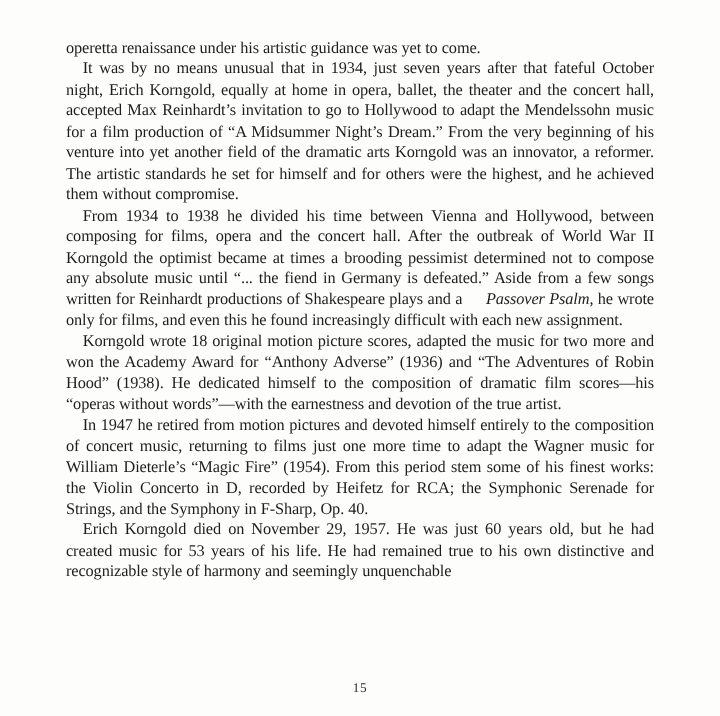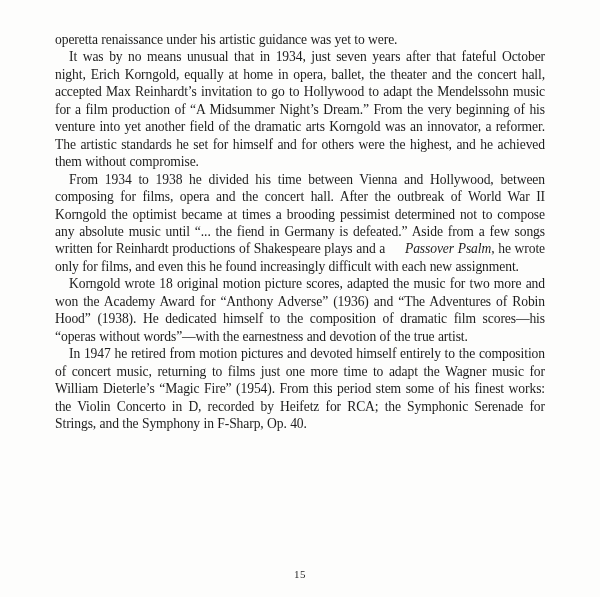--- a/index.html
+++ b/index.html
@@ -47,20 +47,21 @@
     font-size: 11px;
     letter-spacing: 0.5px;
     color: #2a2a2a;
   }
 </style>
 </head>
 <body>
 
 <div class="page">
   <div class="text-block">
-    <p>operetta renaissance under his artistic guidance was yet to were.</p>
+    <p>operetta renaissance under his artistic guidance was yet to come.</p>
     <p class="indent">It was by no means unusual that in 1934, just seven years after that fateful October night, Erich Korngold, equally at home in opera, ballet, the theater and the concert hall, accepted Max Reinhardt’s invitation to go to Hollywood to adapt the Mendelssohn music for a film production of “A Midsummer Night’s Dream.” From the very beginning of his venture into yet another field of the dramatic arts Korngold was an innovator, a reformer. The artistic standards he set for himself and for others were the highest, and he achieved them without compromise.</p>
     <p class="indent"><span>From 1934 to 1938 he divided his time between Vienna and Hollywood, between composing for films, opera and the concert hall. After the outbreak of World War II Korngold the optimist became at times a brooding pessimist determined not to compose any absolute music until “... the fiend in Germany is defeated.” Aside from a few songs written for Reinhardt productions of Shakespeare plays and a </span><span class="italic">Passover Psalm</span><span>, he wrote only for films, and even this he found increasingly difficult with each new assignment.</span></p>
     <p class="indent">Korngold wrote 18 original motion picture scores, adapted the music for two more and won the Academy Award for “Anthony Adverse” (1936) and “The Adventures of Robin Hood” (1938). He dedicated himself to the composition of dramatic film scores—his “operas without words”—with the earnestness and devotion of the true artist.</p>
     <p class="indent">In 1947 he retired from motion pictures and devoted himself entirely to the composition of concert music, returning to films just one more time to adapt the Wagner music for William Dieterle’s “Magic Fire” (1954). From this period stem some of his finest works: the Violin Concerto in D, recorded by Heifetz for RCA; the Symphonic Serenade for Strings, and the Symphony in F-Sharp, Op. 40.</p>
+    <p class="indent">Erich Korngold died on November 29, 1957. He was just 60 years old, but he had created music for 53 years of his life. He had remained true to his own distinctive and recognizable style of harmony and seemingly unquenchable</p>
   </div>
   <div class="page-number">15</div>
 </div>
 
 </body></html>

